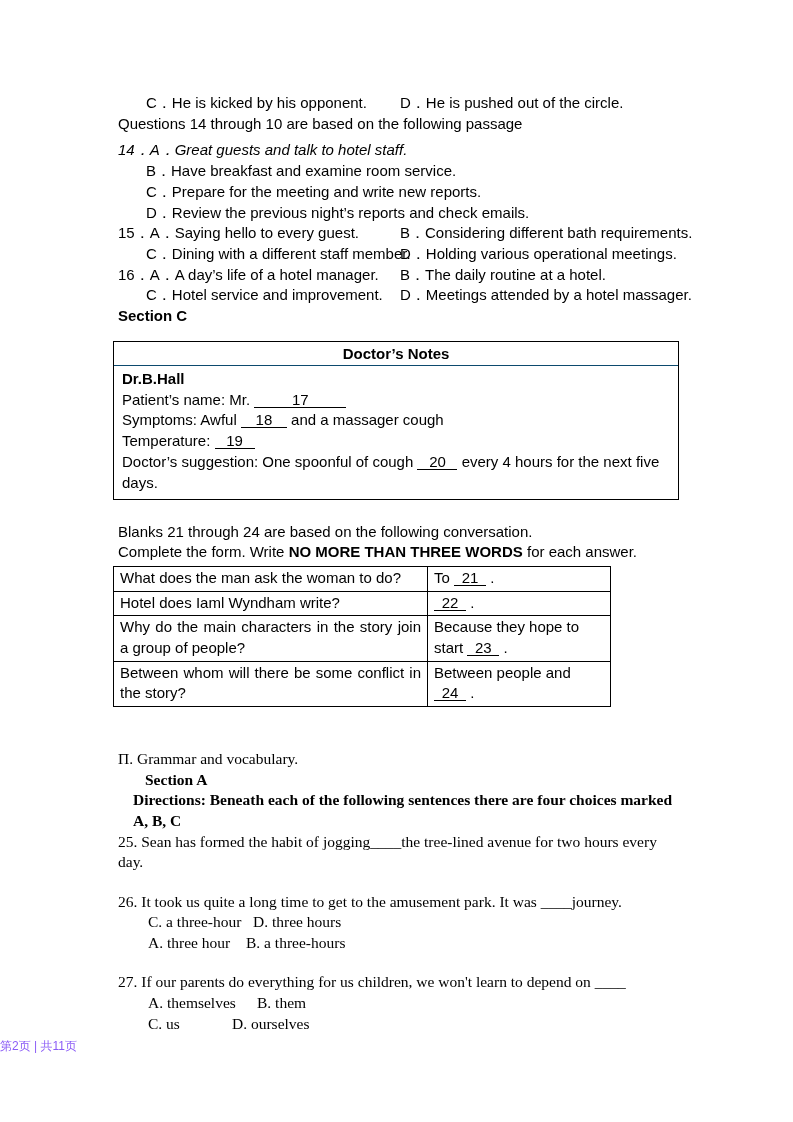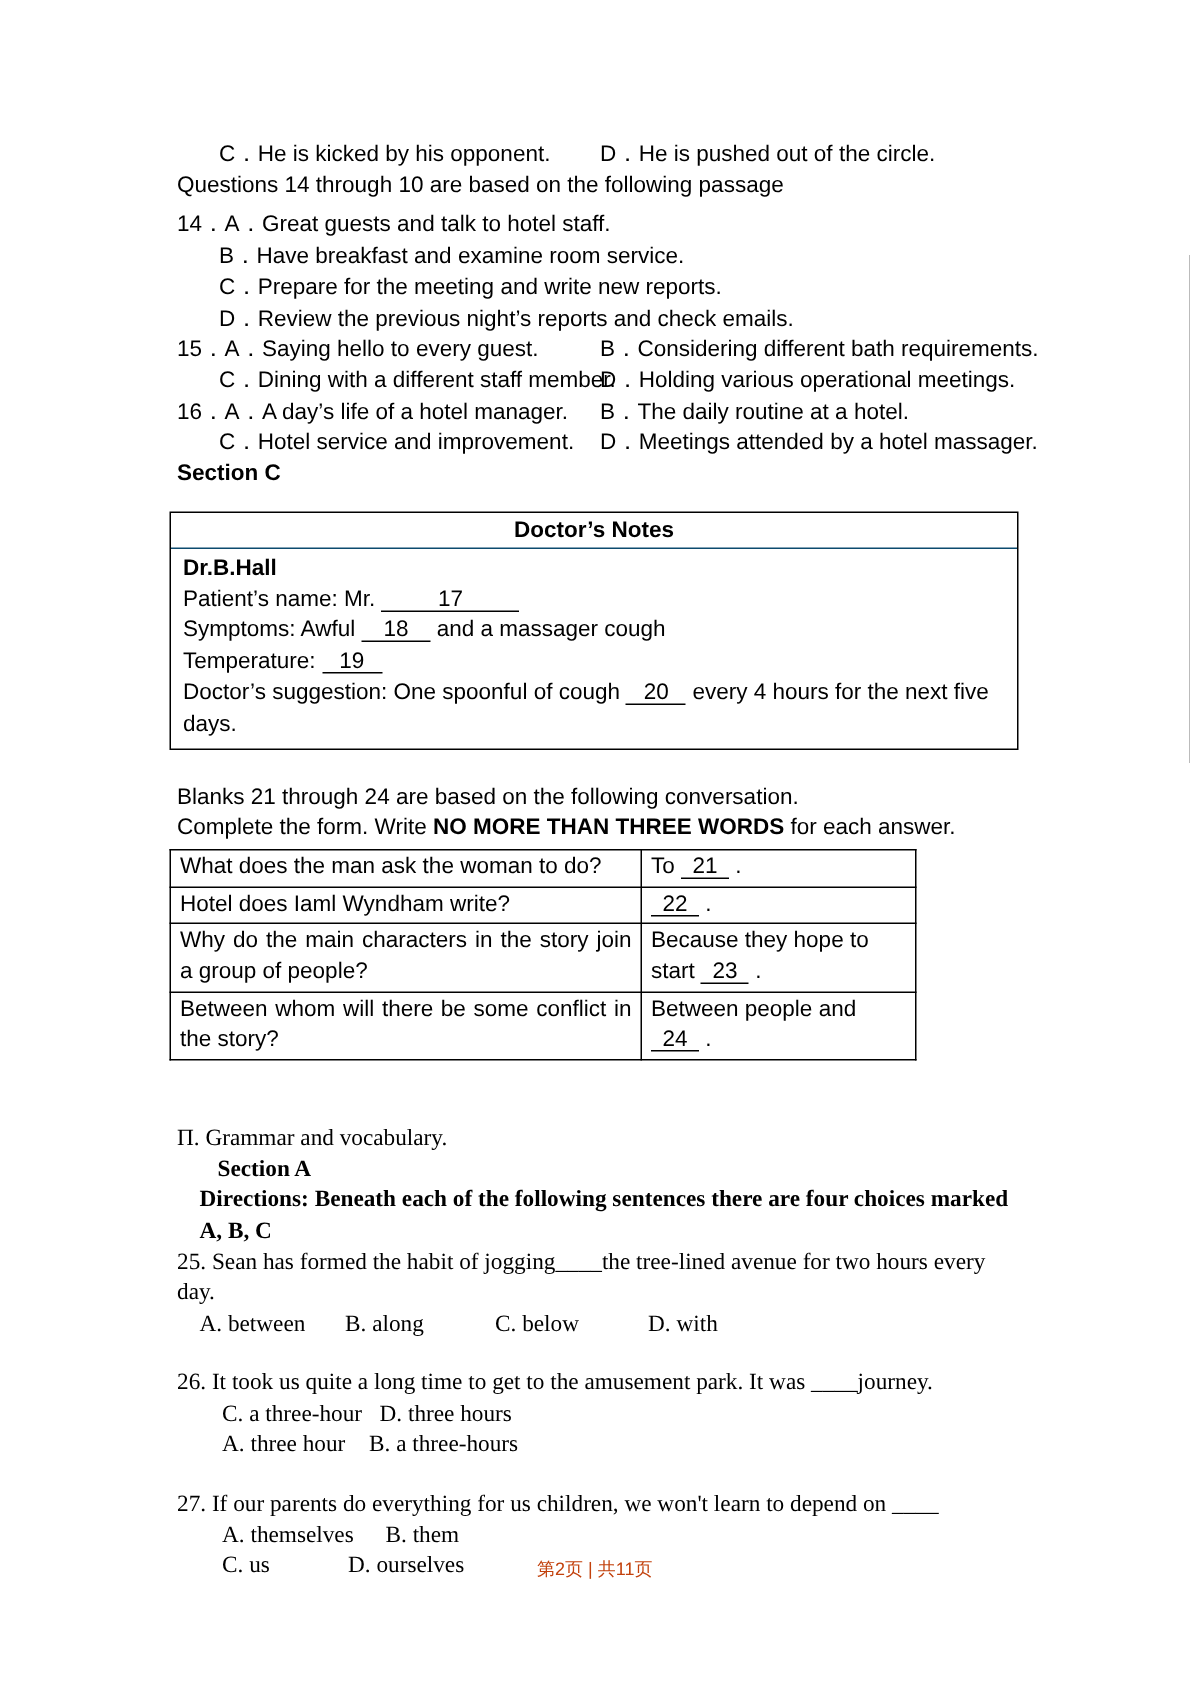--- a/index.html
+++ b/index.html
@@ -11,21 +11,21 @@
     overflow:hidden;
     color:#000;
     font-family:"Liberation Sans", sans-serif;
     font-size:15px;
   }
   .content { position:absolute; left:118px; width:561px; top:93px; }
 
   
   .sline { line-height:20.7px; white-space:nowrap; }
   .ind1 { padding-left:28px; }
-  .mt6 { margin-top:6px; }
+  .mt6 { margin-top:6px;font-style:italic; }
   .cols .lcol { display:inline-block; }
   .w254 { width:254px; }
   .w282 { width:282px; }
   .bold { font-weight:bold; }
   .bi { font-weight:bold; }
 
   
   .dn-table {
     margin-left:-5px; width:566px;
     border:1px solid #000;
@@ -81,23 +81,22 @@
   .ow97 { width:97px; }
   .ow100 { width:100px; }
   .ow102 { width:102px; }
   .ow98 { width:98px; }
   .ow105 { width:105px; }
   .ow109 { width:109px; }
   .ow84 { width:84px; }
 
   .footer {
     position:absolute; top:1038px; left:0; right:0;
-    text-align:center;
     font-family:"Liberation Sans", sans-serif;
-    font-size:12px; color:#c2410c;
+    font-size:12px; color:#8b5cf6;
   }
 </style>
 </head>
 <body>
 
 <div class="page">
   <div class="content">
 
     <div class="sline ind1 cols">
       <span class="lcol w254">C．He is kicked by his opponent.</span><span>D．He is pushed out of the circle.</span>
@@ -157,23 +156,20 @@
       </tr>
     </tbody>
       </table>
 
     <div class="grammar">
       <div class="gline">Π. Grammar and vocabulary.</div>
       <div class="gline gind2 bold">Section A</div>
       <div class="gline gind1 bold">Directions:  Beneath each of the following sentences there are four choices marked A, B, C</div>
 
       <div class="gline">25. Sean has formed the habit of jogging____the tree-lined avenue for two hours every day.</div>
-      <div class="gline gind1">
-        <span class="opt ow97">A. between</span><span class="opt ow100">B. along</span><span class="opt ow102">C. below</span><span>D. with</span>
-      </div>
 
       <div class="gline gap">26. It took us quite a long time to get to the amusement park. It was ____journey.</div>
       <div class="gline gind3">
         <span class="opt ow105">C. a three-hour</span><span>D. three hours</span>
       </div>
       <div class="gline gind3">
         <span class="opt ow98">A. three hour</span><span>B. a three-hours</span>
       </div>
 
       <div class="gline gap">27. If our parents do everything for us children, we won't learn to depend on ____</div>

